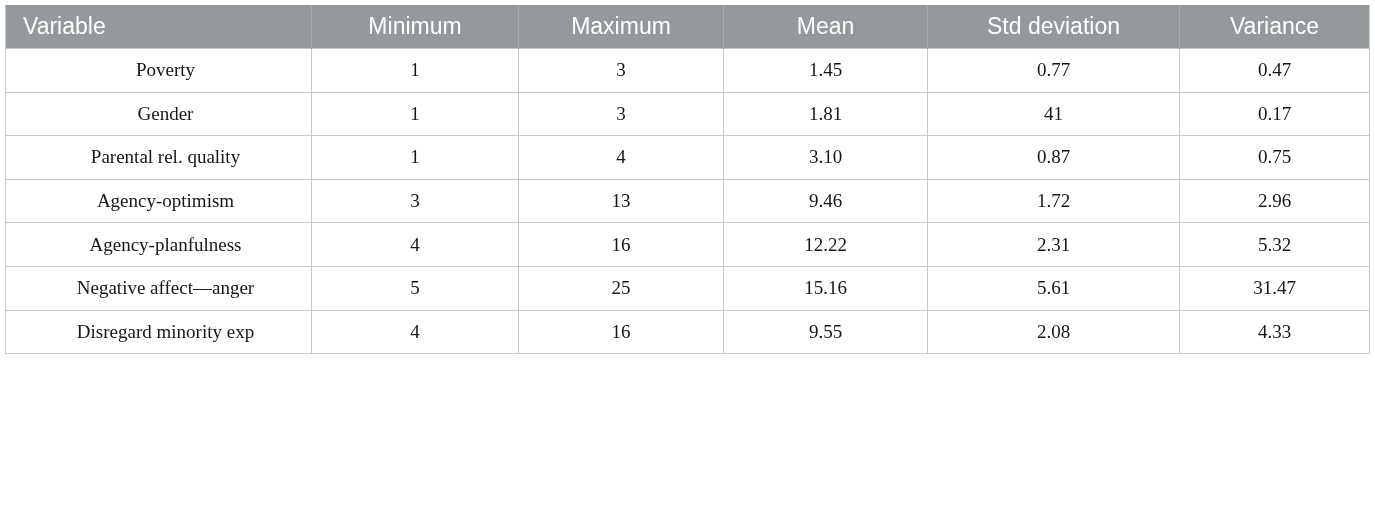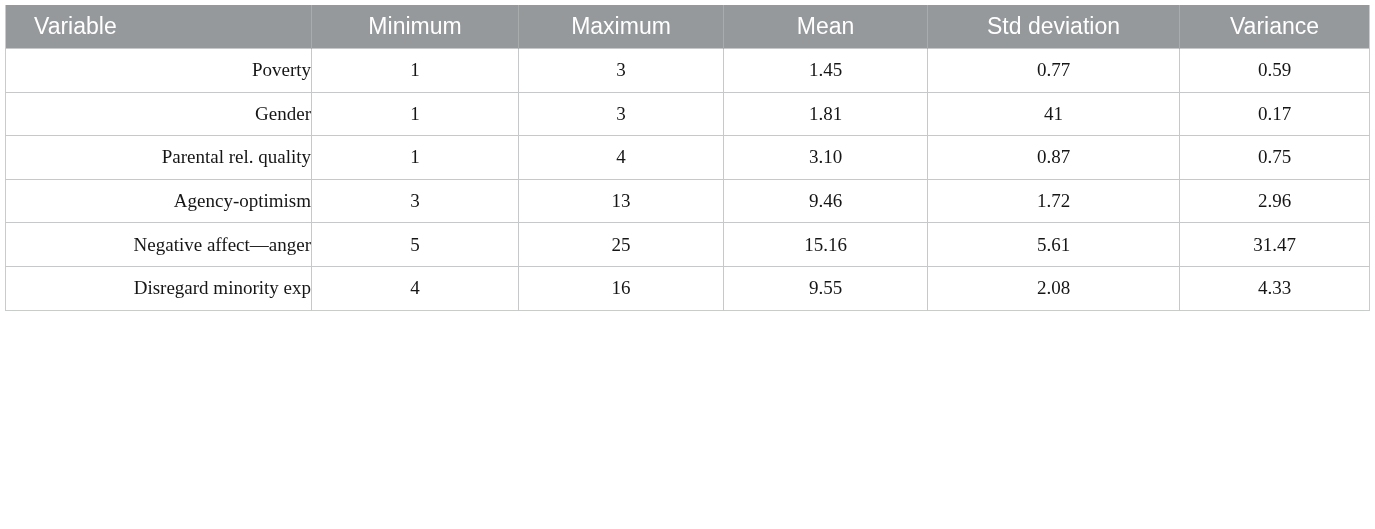--- a/index.html
+++ b/index.html
@@ -42,21 +42,21 @@
     border-right: 1px solid #a8acad;
     border-left: none;
     vertical-align: middle;
     white-space: nowrap;
   }
   table.stats-table thead th:last-child {
     border-right: none;
   }
   table.stats-table thead th.col-variable {
     text-align: left;
-    padding-left: 28px;
+    padding-left: 17px;
   }
   table.stats-table thead th.col-num {
     text-align: center;
   }
 
   table.stats-table tbody td {
     background: #ffffff;
     color: #161616;
     font-family: "Liberation Serif", "DejaVu Serif", serif;
     font-size: 19px;
@@ -64,21 +64,21 @@
     padding: 0;
     border-top: 1px solid #c6c8c9;
     border-right: 1px solid #c6c8c9;
     vertical-align: middle;
     white-space: nowrap;
   }
   table.stats-table tbody td:last-child {
     border-right: none;
   }
   table.stats-table tbody td.cell-variable {
-    text-align: right;
+    text-align: center;
     padding-left: 14px;
     font-family: Liberation Serif, serif;
   }
   table.stats-table tbody td.cell-num {
     text-align: center;
   }
 </style>
 </head>
 <body>
 
@@ -102,21 +102,21 @@
           <th class="col-num">Variance</th>
         </tr>
     </thead>
     <tbody id="body-rows">
         <tr>
           <td class="cell-variable">Poverty</td>
           <td class="cell-num">1</td>
           <td class="cell-num">3</td>
           <td class="cell-num">1.45</td>
           <td class="cell-num">0.77</td>
-          <td class="cell-num">0.59</td>
+          <td class="cell-num">0.47</td>
         </tr>
         <tr>
           <td class="cell-variable">Gender</td>
           <td class="cell-num">1</td>
           <td class="cell-num">3</td>
           <td class="cell-num">1.81</td>
           <td class="cell-num">41</td>
           <td class="cell-num">0.17</td>
         </tr>
         <tr>
@@ -129,20 +129,28 @@
         </tr>
         <tr>
           <td class="cell-variable">Agency-optimism</td>
           <td class="cell-num">3</td>
           <td class="cell-num">13</td>
           <td class="cell-num">9.46</td>
           <td class="cell-num">1.72</td>
           <td class="cell-num">2.96</td>
         </tr>
         <tr>
+          <td class="cell-variable">Agency-planfulness</td>
+          <td class="cell-num">4</td>
+          <td class="cell-num">16</td>
+          <td class="cell-num">12.22</td>
+          <td class="cell-num">2.31</td>
+          <td class="cell-num">5.32</td>
+        </tr>
+        <tr>
           <td class="cell-variable">Negative affect—anger</td>
           <td class="cell-num">5</td>
           <td class="cell-num">25</td>
           <td class="cell-num">15.16</td>
           <td class="cell-num">5.61</td>
           <td class="cell-num">31.47</td>
         </tr>
         <tr>
           <td class="cell-variable">Disregard minority exp</td>
           <td class="cell-num">4</td>

